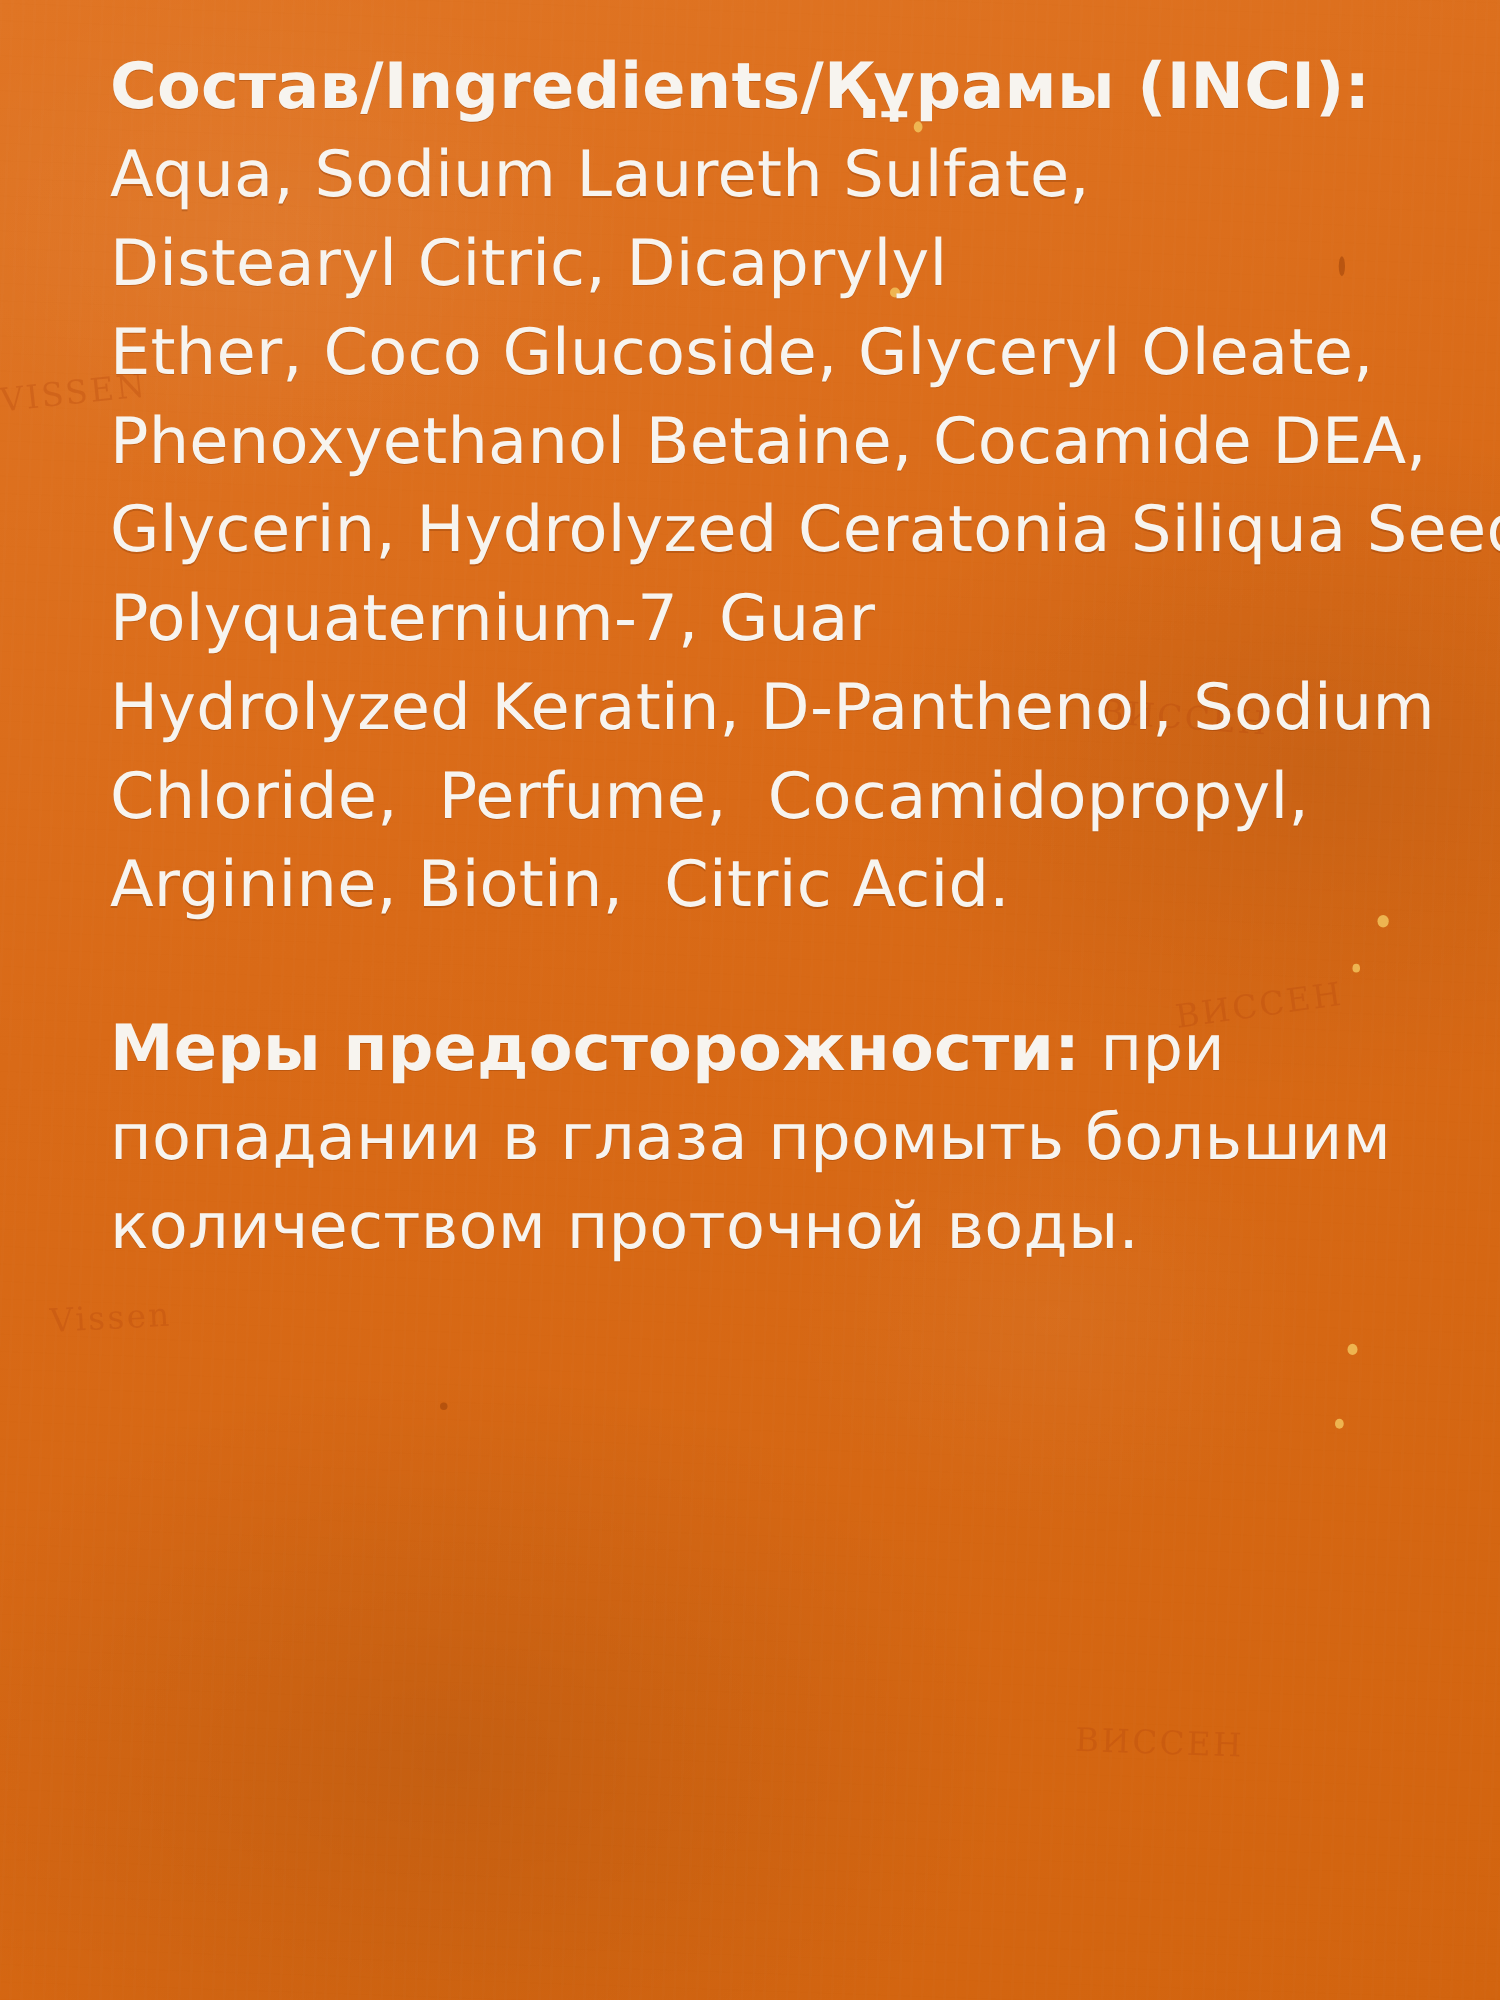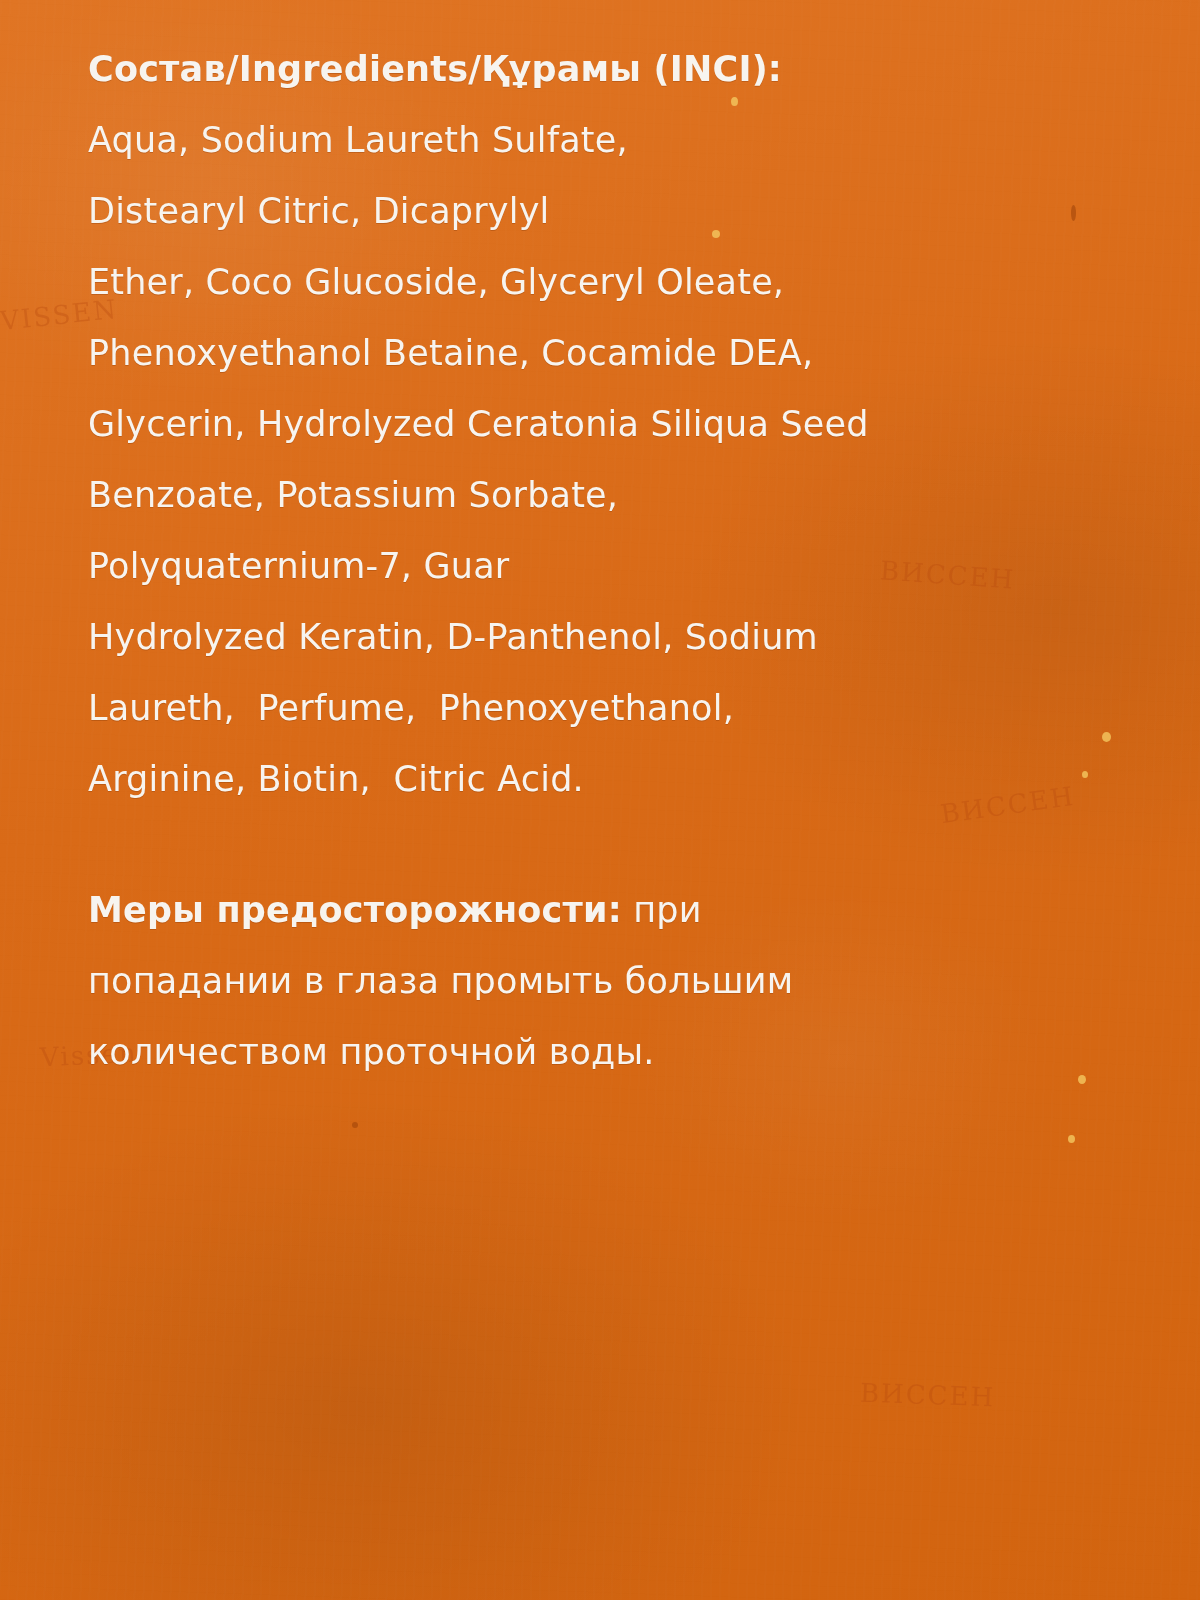--- a/index.html
+++ b/index.html
@@ -69,21 +69,21 @@
     position: relative;
     z-index: 3;
   }
 
   .block {
     margin: 0 0 0 0;
   }
 
   .line {
     color: #f7f4ef;
-    font-size: 35px;
+    font-size: 51px;
     line-height: 71px;
     letter-spacing: 0.2px;
     white-space: pre;
     text-shadow: 0 1px 0 rgba(120,48,4,0.28);
   }
 
   .line.heading {
     font-weight: bold;
   }
 
@@ -117,24 +117,23 @@
 
   <div id="content">
 
     <div class="block">
       <div class="line heading">Состав/Ingredients/Құрамы (INCI):</div>
       <div class="line">Aqua, Sodium Laureth Sulfate,</div>
       <div class="line">Distearyl Citric, Dicaprylyl</div>
       <div class="line">Ether, Coco Glucoside, Glyceryl Oleate,</div>
       <div class="line">Phenoxyethanol Betaine, Cocamide DEA,</div>
       <div class="line">Glycerin, Hydrolyzed Ceratonia Siliqua Seed</div>
-      <div class="line">Benzoate, Potassium Sorbate,</div>
       <div class="line">Polyquaternium-7, Guar</div>
       <div class="line">Hydrolyzed Keratin, D-Panthenol, Sodium</div>
-      <div class="line">Laureth,  Perfume,  Phenoxyethanol,</div>
+      <div class="line">Chloride,  Perfume,  Cocamidopropyl,</div>
       <div class="line">Arginine, Biotin,  Citric Acid.</div>
     </div>
 
     <div class="spacer-md"></div>
 
 
     <div class="spacer-sm"></div>
 
     <div class="block">
       <div class="line"><span class="inline-bold">Меры предосторожности:</span><span> при</span></div>

